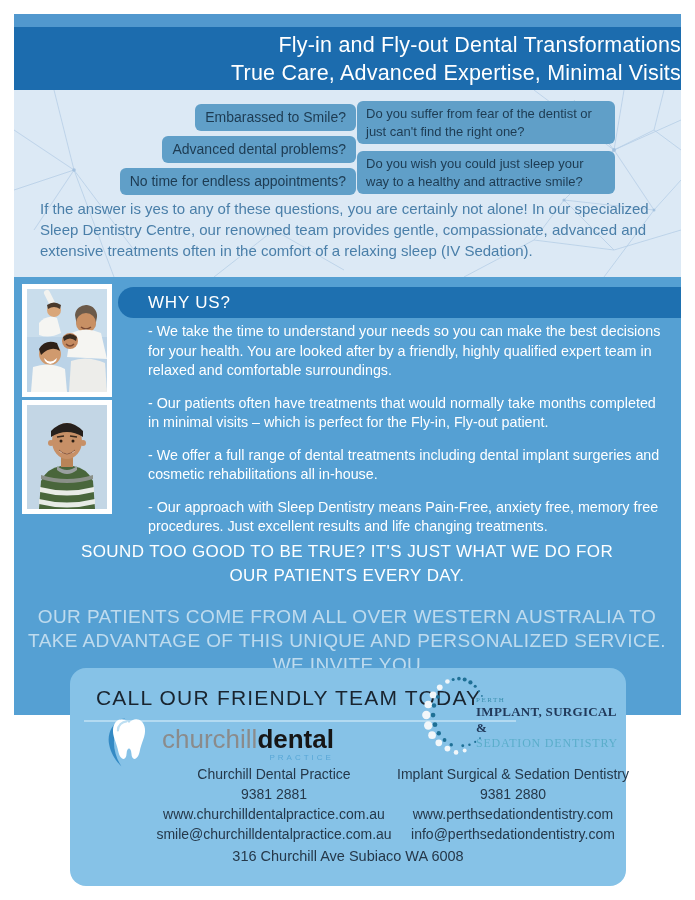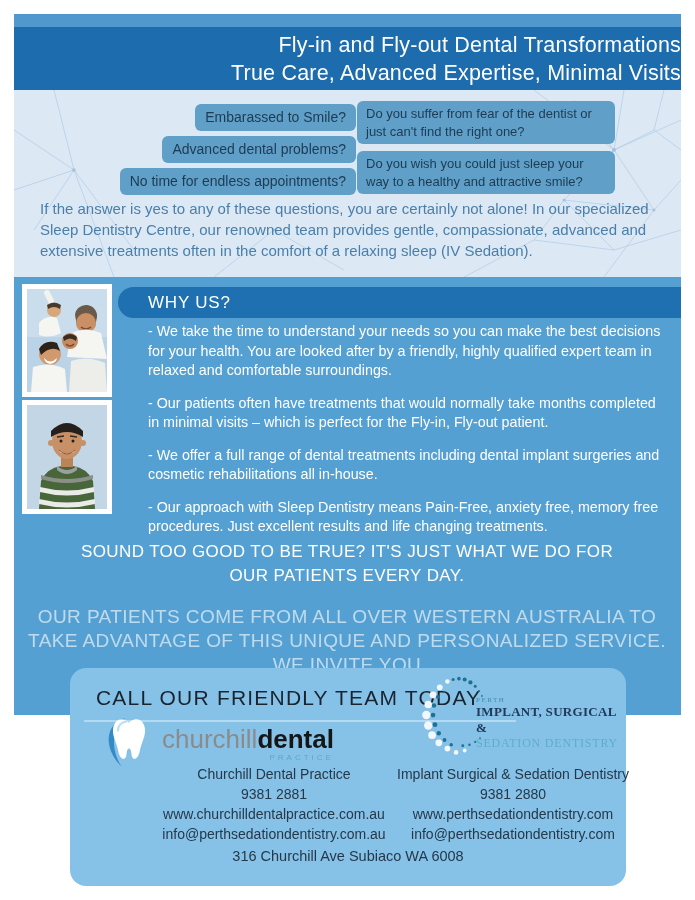--- a/index.html
+++ b/index.html
@@ -249,21 +249,21 @@
           <div class="pt-0">PERTH</div>
           <div class="pt-1">IMPLANT, SURGICAL &amp;</div>
           <div class="pt-2">SEDATION DENTISTRY</div>
         </div>
       </div>
 
       <div class="col col-left">
         <div>Churchill Dental Practice</div>
         <div>9381 2881</div>
         <div>www.churchilldentalpractice.com.au</div>
-        <div>info@perthsedationdentistry.com.au</div>
+        <div>smile@churchilldentalpractice.com.au</div>
       </div>
 
       <div class="col col-right">
         <div>Implant Surgical &amp; Sedation Dentistry</div>
         <div>9381 2880</div>
         <div>www.perthsedationdentistry.com</div>
         <div>info@perthsedationdentistry.com</div>
       </div>
 
       <div class="address">316 Churchill Ave Subiaco WA 6008</div>

